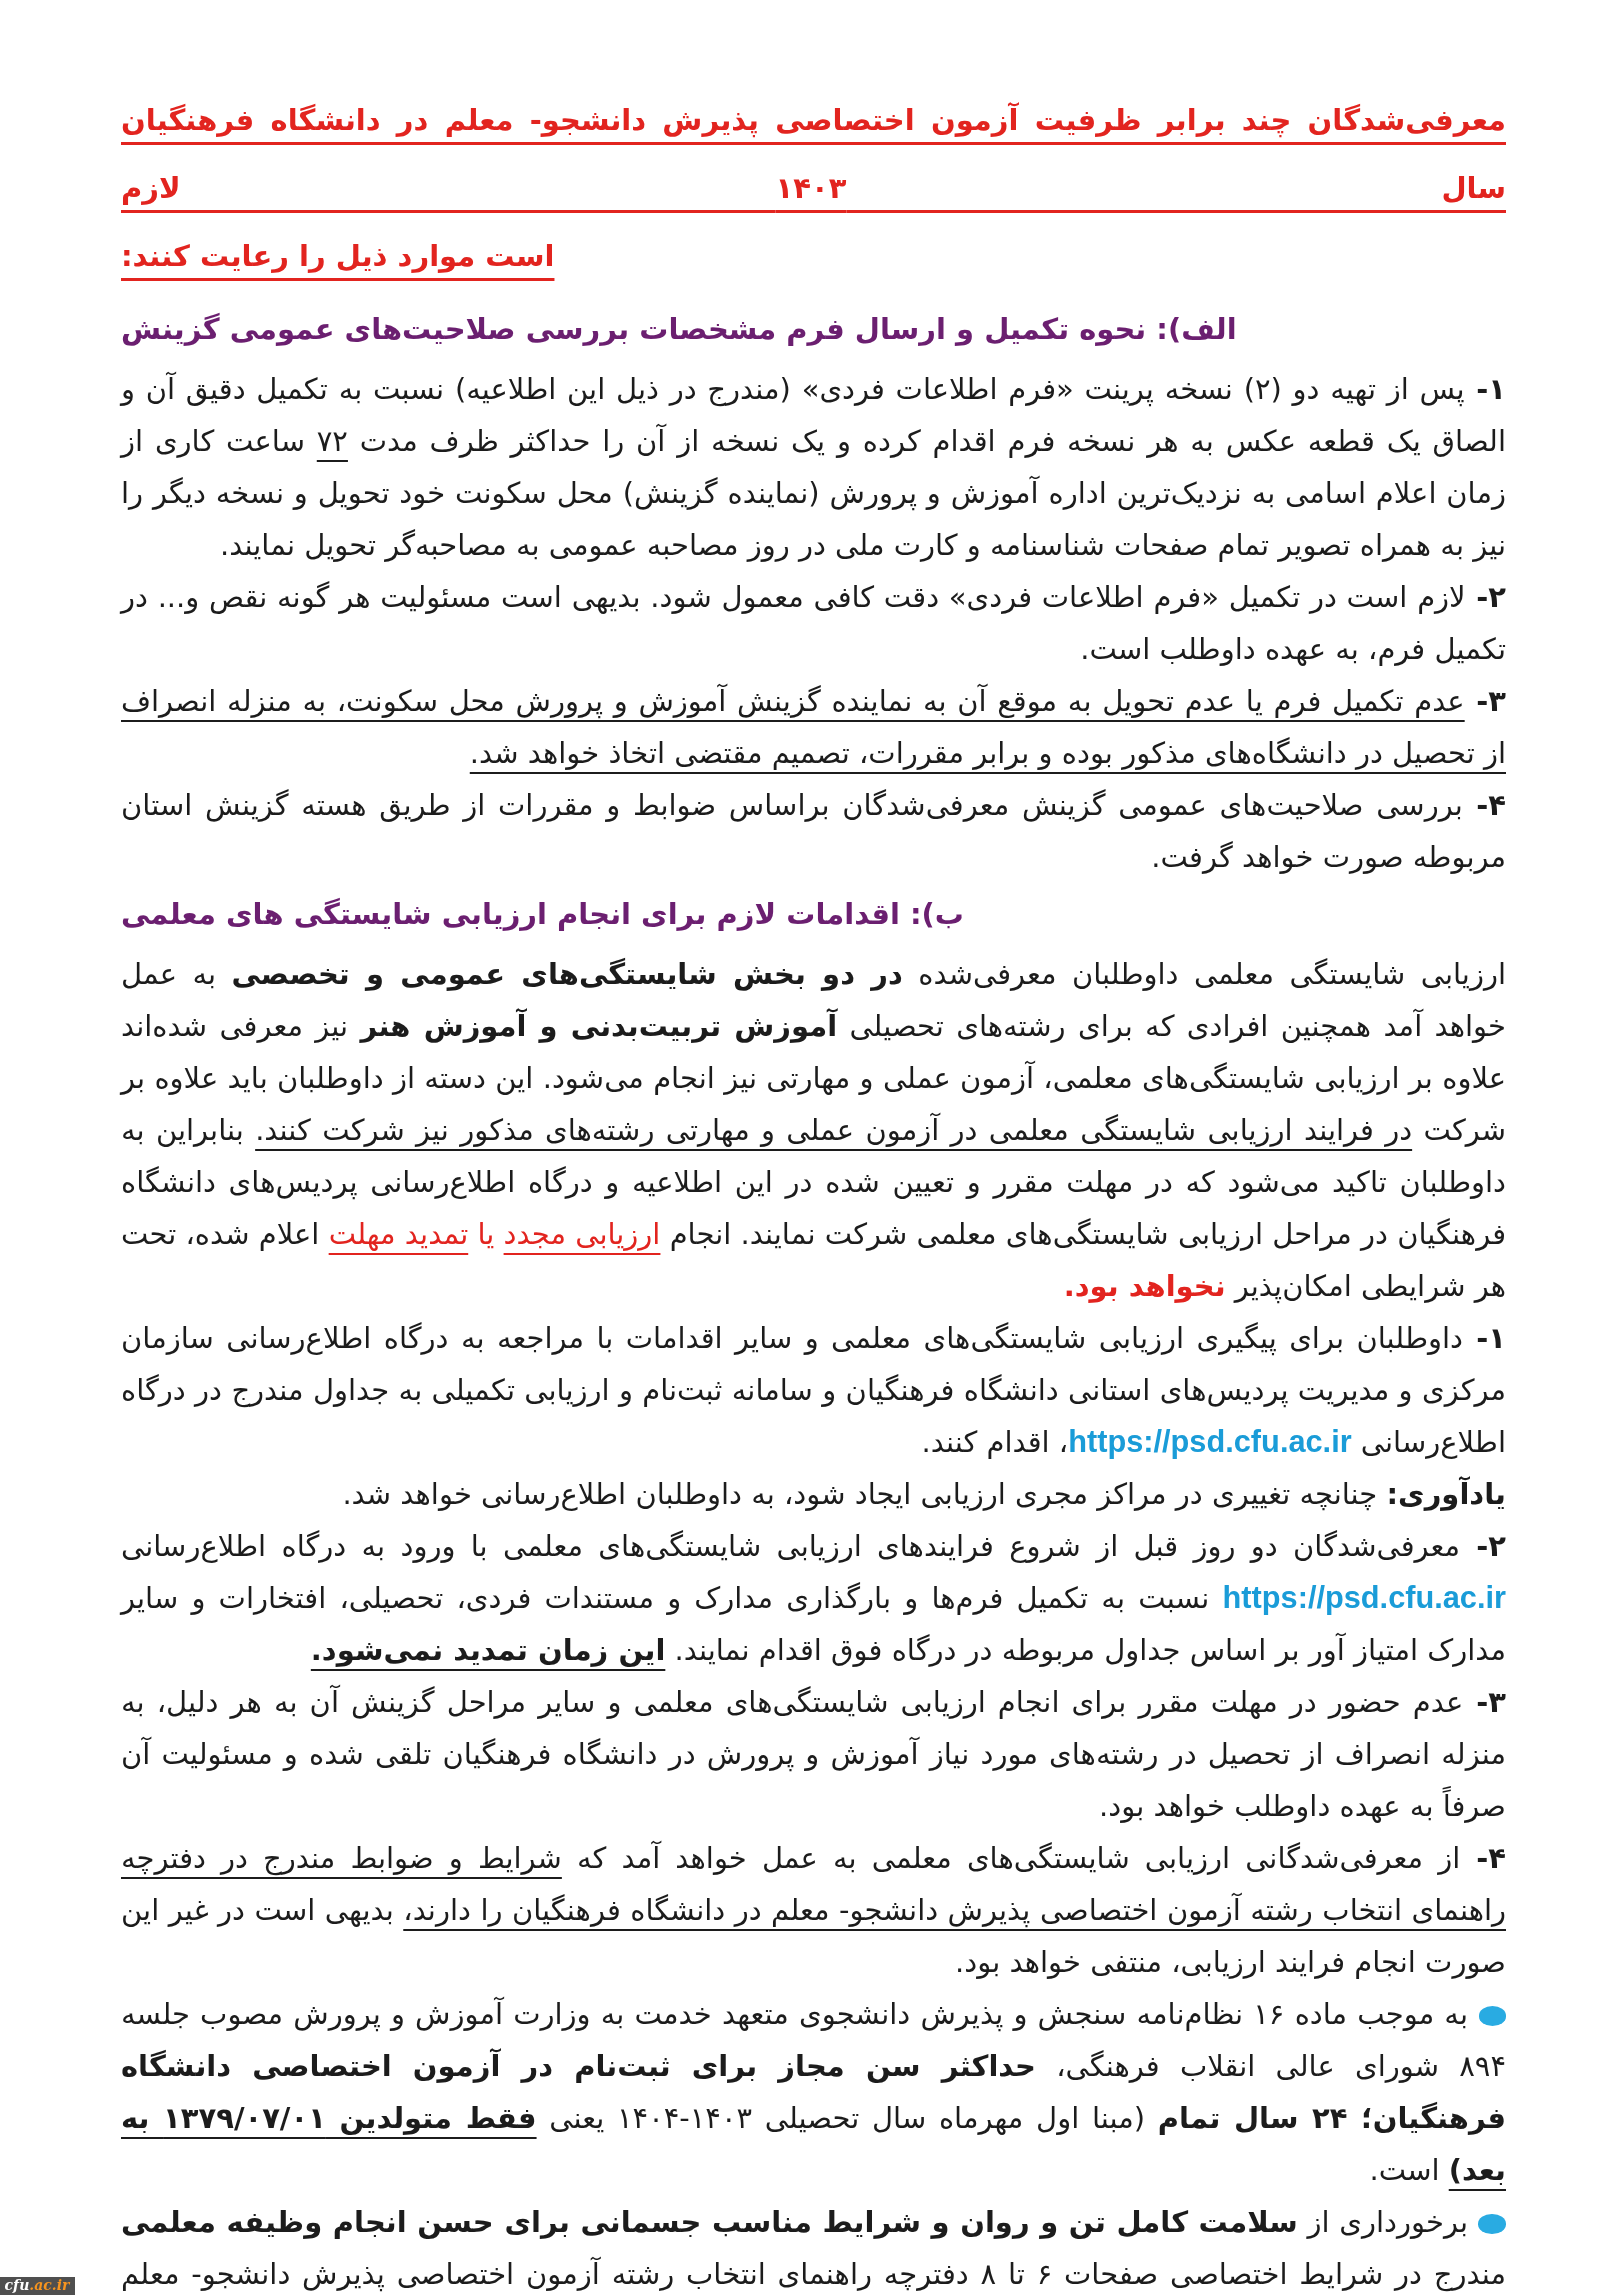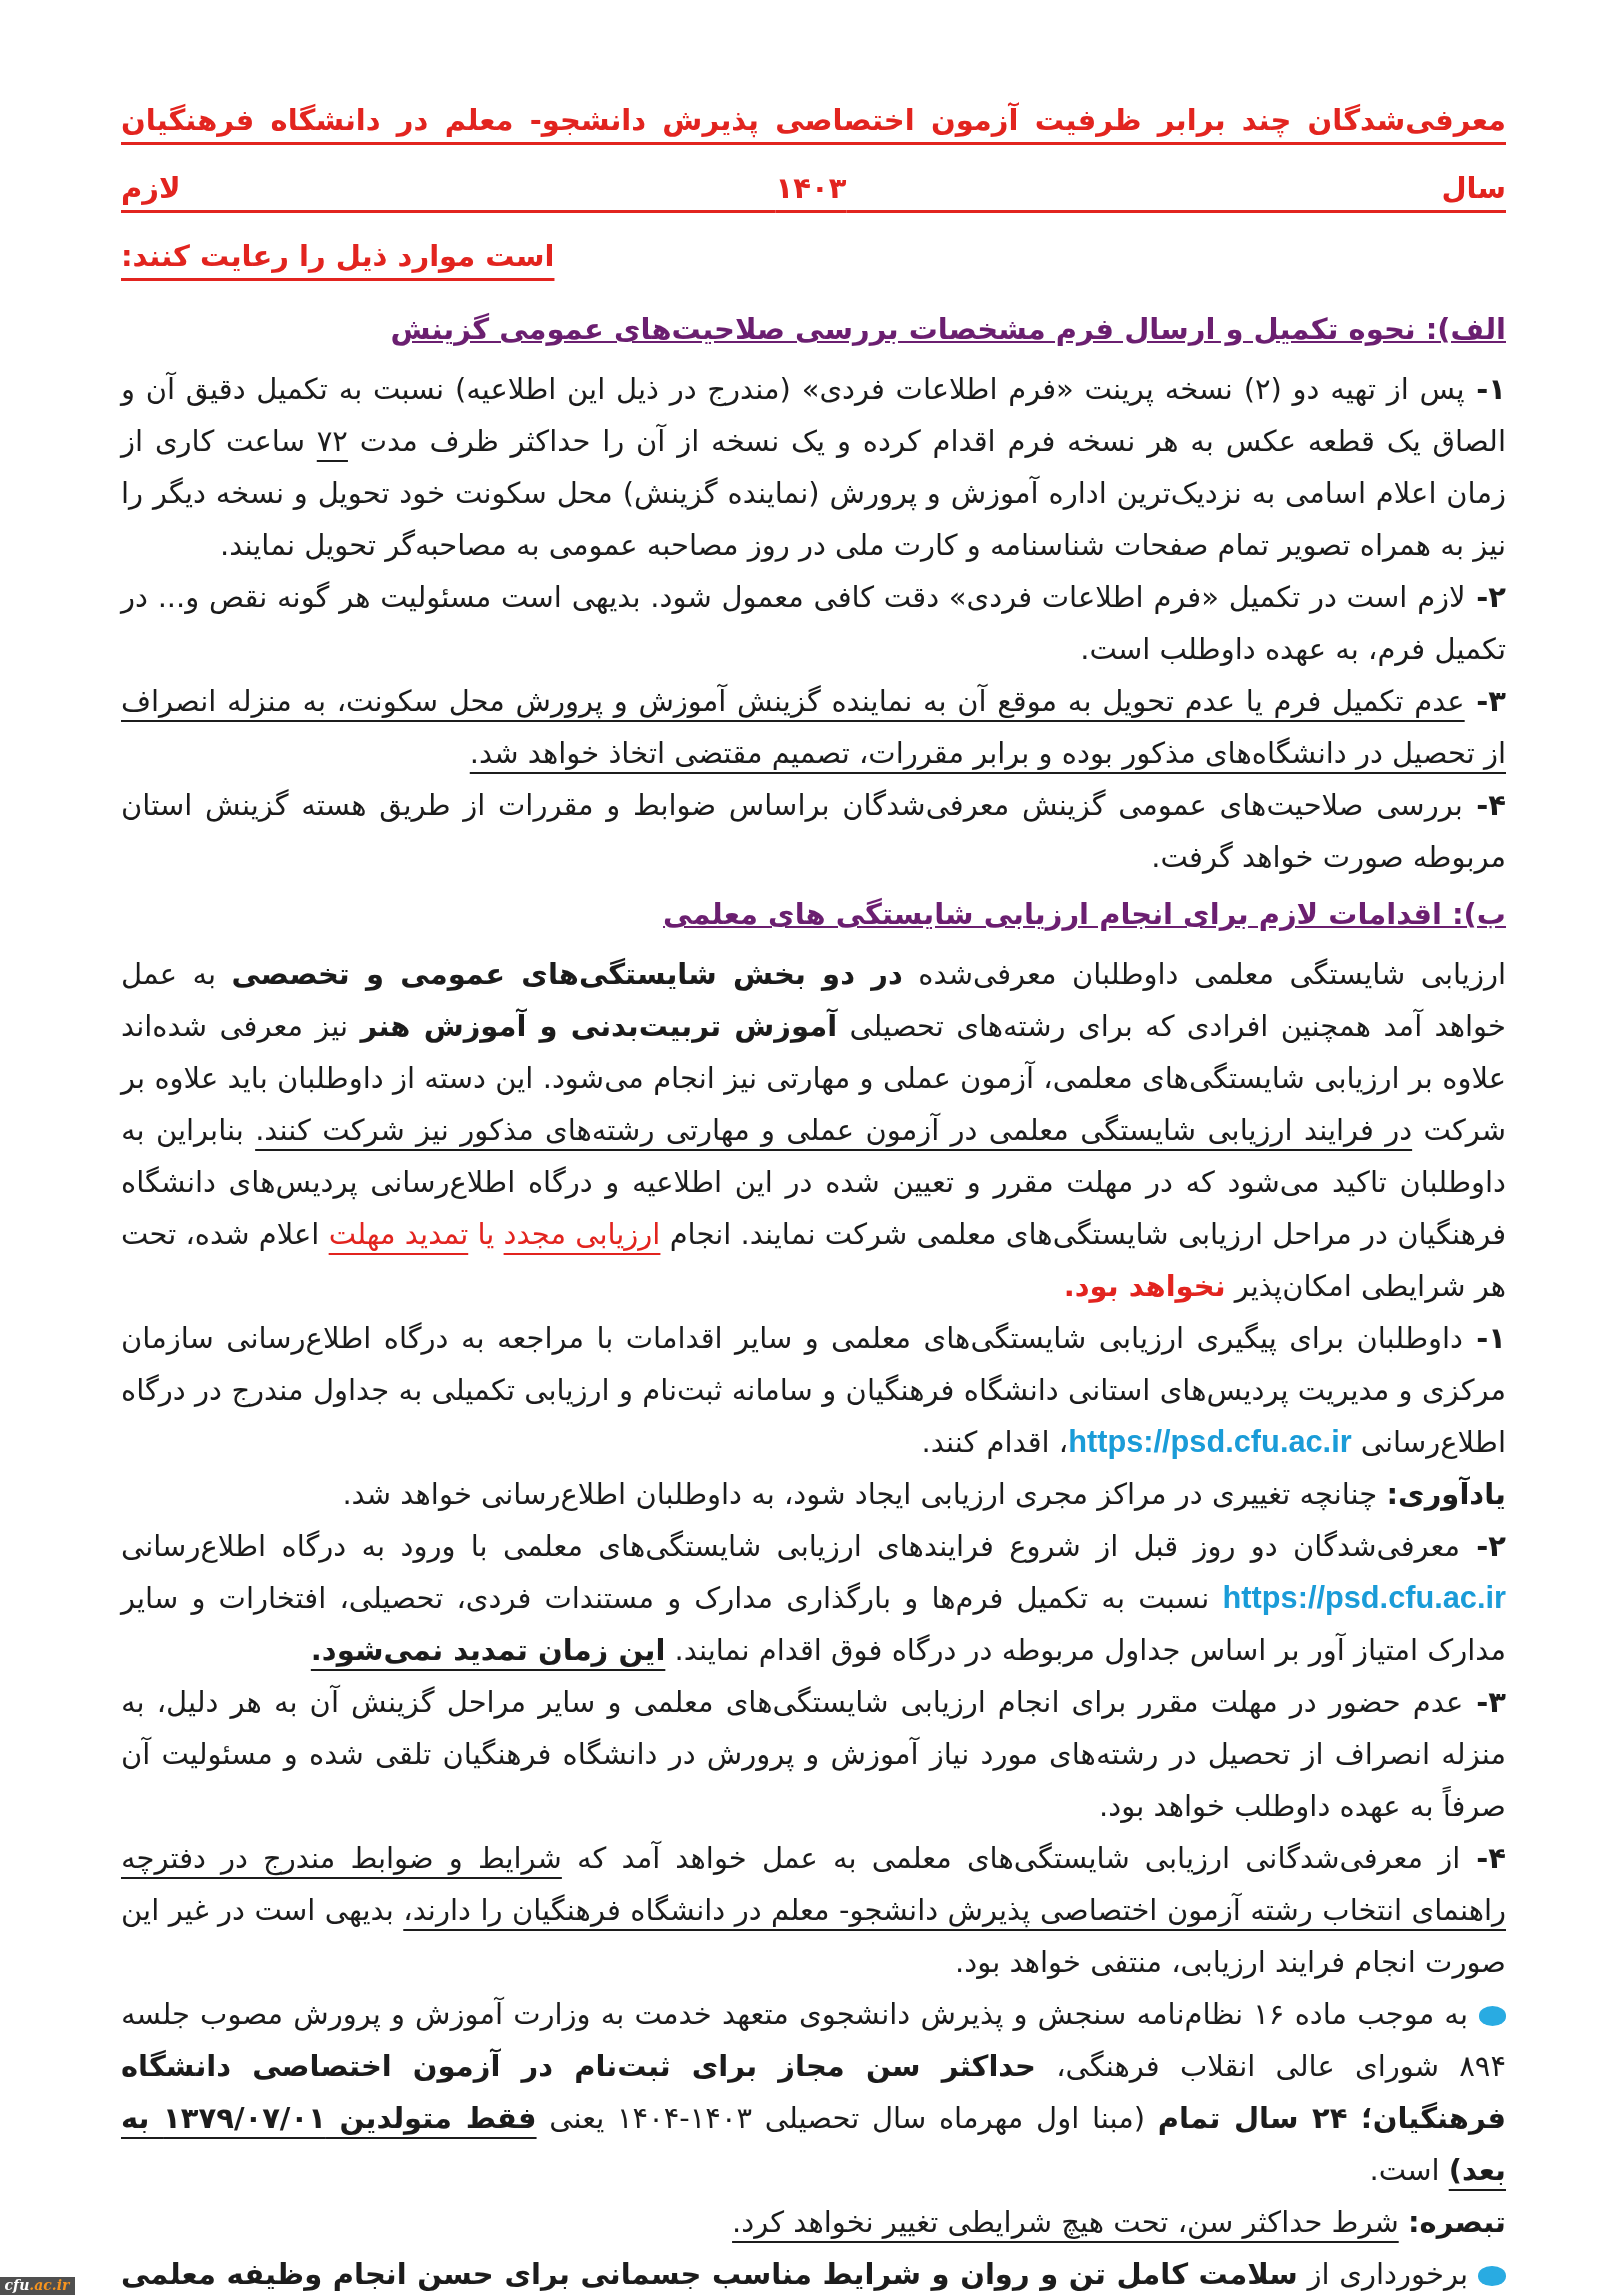--- a/index.html
+++ b/index.html
@@ -14,22 +14,21 @@
   .headline{margin:0 0 9.2px 0;}
   .headline-line{
     color:var(--red);font-weight:bold;font-size:29px;line-height:68px;
     text-decoration:underline;text-underline-offset:11.8px;text-decoration-thickness:2.6px;
   }
   .justify-full{text-align:justify;text-align-last:justify;}
   .align-right{text-align:left;}
   
   .section-heading{
     color:var(--purple);font-weight:bold;font-size:29px;line-height:60px;margin:1.3px 0 3.9px 0;
-    text-align:right;
-    text-decoration:underline;
+    text-align:left;
   }
   
   .par{
     margin:0;font-size:29px;line-height:52px;text-align:justify;color:var(--ink);
   }
   .par .b{font-weight:bold;}
   .par .u{text-decoration:underline;text-underline-offset:9.2px;text-decoration-thickness:2px;}
   .par .red{color:var(--red);}
   .par .blue{color:var(--blue);}
   .par .url{font-family:Liberation Sans, sans-serif;font-size:1.06em;}
@@ -66,21 +65,20 @@
 
   <p class="par"><span>ارزیابی شایستگی معلمی داوطلبان معرفی‌شده </span><span class="b">در دو بخش شایستگی‌های عمومی و تخصصی</span><span> به عمل خواهد آمد همچنین افرادی که برای رشته‌های تحصیلی </span><span class="b">آموزش تربیت‌بدنی و آموزش هنر</span><span> نیز معرفی شده‌اند علاوه بر ارزیابی شایستگی‌های معلمی، آزمون عملی و مهارتی نیز انجام می‌شود. این دسته از داوطلبان باید علاوه بر شرکت </span><span class="u">در فرایند ارزیابی شایستگی معلمی در آزمون عملی و مهارتی رشته‌های مذکور نیز شرکت کنند.</span><span> بنابراین به داوطلبان تاکید می‌شود که در مهلت مقرر و تعیین شده در این اطلاعیه و درگاه اطلاع‌رسانی پردیس‌های دانشگاه فرهنگیان در مراحل ارزیابی شایستگی‌های معلمی شرکت نمایند. انجام </span><span class="u red">ارزیابی مجدد</span><span class="red"> یا </span><span class="u red">تمدید مهلت</span><span> اعلام شده، تحت هر شرایطی امکان‌پذیر </span><span class="b red">نخواهد بود.</span></p>
   <p class="par"><span class="b">۱- </span><span>داوطلبان برای پیگیری ارزیابی شایستگی‌های معلمی و سایر اقدامات با مراجعه به درگاه اطلاع‌رسانی سازمان مرکزی و مدیریت پردیس‌های استانی دانشگاه فرهنگیان و سامانه ثبت‌نام و ارزیابی تکمیلی به جداول مندرج در درگاه اطلاع‌رسانی </span><span class="b blue url" dir="ltr">https://psd.cfu.ac.ir</span><span>، اقدام کنند.</span></p>
   <p class="par"><span class="b">یادآوری:</span><span> چنانچه تغییری در مراکز مجری ارزیابی ایجاد شود، به داوطلبان اطلاع‌رسانی خواهد شد.</span></p>
   <p class="par"><span class="b">۲- </span><span>معرفی‌شدگان دو روز قبل از شروع فرایندهای ارزیابی شایستگی‌های معلمی با ورود به درگاه اطلاع‌رسانی </span><span class="b blue url" dir="ltr">https://psd.cfu.ac.ir</span><span> نسبت به تکمیل فرم‌ها و بارگذاری مدارک و مستندات فردی، تحصیلی، افتخارات و سایر مدارک امتیاز آور بر اساس جداول مربوطه در درگاه فوق اقدام نمایند. </span><span class="b u">این زمان تمدید نمی‌شود.</span></p>
   <p class="par"><span class="b">۳- </span><span>عدم حضور در مهلت مقرر برای انجام ارزیابی شایستگی‌های معلمی و سایر مراحل گزینش آن به هر دلیل، به منزله انصراف از تحصیل در رشته‌های مورد نیاز آموزش و پرورش در دانشگاه فرهنگیان تلقی شده و مسئولیت آن صرفاً به عهده داوطلب خواهد بود.</span></p>
   <p class="par"><span class="b">۴- </span><span>از معرفی‌شدگانی ارزیابی شایستگی‌های معلمی به عمل خواهد آمد که </span><span class="u">شرایط و ضوابط مندرج در دفترچه راهنمای انتخاب رشته آزمون اختصاصی پذیرش دانشجو- معلم در دانشگاه فرهنگیان را دارند،</span><span> بدیهی است در غیر این صورت انجام فرایند ارزیابی، منتفی خواهد بود.</span></p>
 
   <p class="par"><span class="bullet"></span><span><span>به موجب ماده ۱۶ نظام‌نامه سنجش و پذیرش دانشجوی متعهد خدمت به وزارت آموزش و پرورش مصوب جلسه ۸۹۴ شورای عالی انقلاب فرهنگی، </span><span class="b">حداکثر سن مجاز برای ثبت‌نام در آزمون اختصاصی دانشگاه فرهنگیان؛ ۲۴ سال تمام</span><span> (مبنا اول مهرماه سال تحصیلی ۱۴۰۳-۱۴۰۴ یعنی </span><span class="b u">فقط متولدین ۱۳۷۹/۰۷/۰۱ به بعد)</span><span> است.</span></span></p>
 
-  <p class="par"><span class="b">تبصره:</span><span> </span><span class="u">شرط حداکثر سن، تحت هیچ شرایطی تغییر نخواهد کرد.</span></p>
 
   <p class="par"><span class="bullet"></span><span><span>برخورداری از </span><span class="b">سلامت کامل تن و روان و شرایط مناسب جسمانی برای حسن انجام وظیفه معلمی</span><span> مندرج در شرایط اختصاصی صفحات ۶ تا ۸ دفترچه راهنمای انتخاب رشته آزمون اختصاصی پذیرش دانشجو- معلم ضروری است.</span></span></p>
 
 </main>
 
 <div class="watermark">
   <span>cfu</span><span class="domain">.ac.ir</span>
 </div>
 
 

